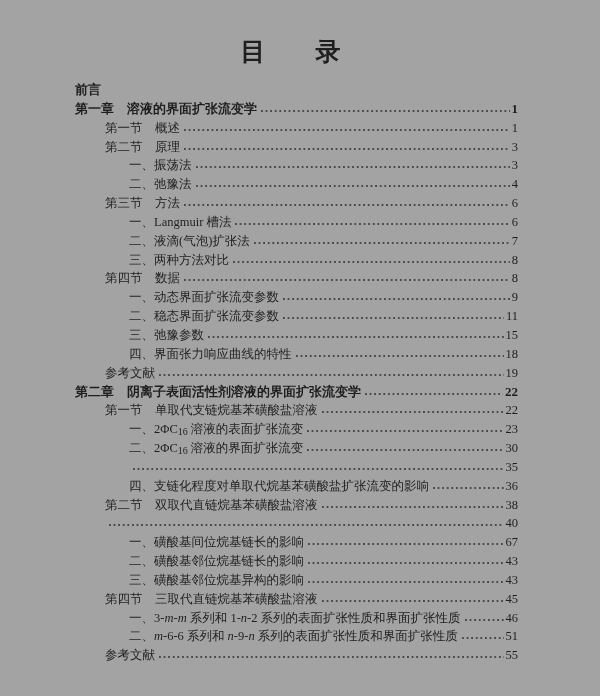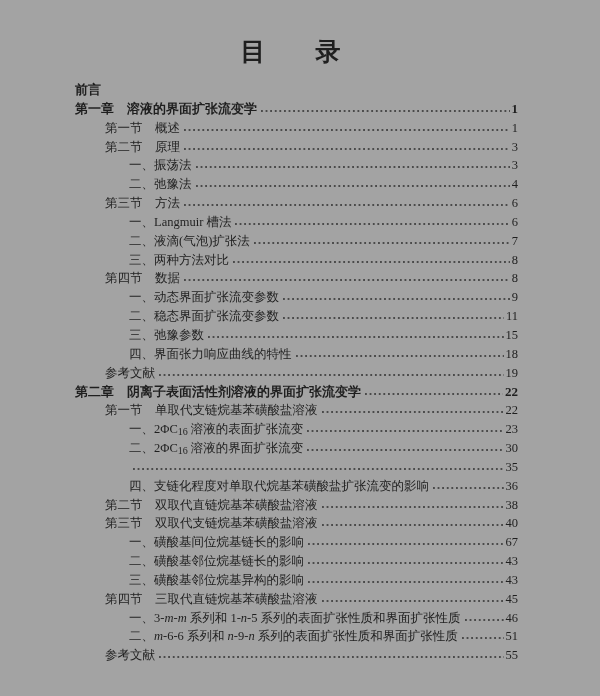--- a/index.html
+++ b/index.html
@@ -157,21 +157,20 @@
         <span class="label"><span>四、支链化程度对单取代烷基苯磺酸盐扩张流变的影响</span></span>
         <span class="dots"></span>
         <span class="pg">36</span>
       </div>
       <div class="row lvl-section">
         <span class="label"><span>第二节　双取代直链烷基苯磺酸盐溶液</span></span>
         <span class="dots"></span>
         <span class="pg">38</span>
       </div>
       <div class="row lvl-section">
-        <span class="label"><span>第三节　双取代支链烷基苯磺酸盐溶液</span></span>
         <span class="dots"></span>
         <span class="pg">40</span>
       </div>
       <div class="row lvl-item">
         <span class="label"><span>一、磺酸基间位烷基链长的影响</span></span>
         <span class="dots"></span>
         <span class="pg">67</span>
       </div>
       <div class="row lvl-item">
         <span class="label"><span>二、磺酸基邻位烷基链长的影响</span></span>
@@ -182,21 +181,21 @@
         <span class="label"><span>三、磺酸基邻位烷基异构的影响</span></span>
         <span class="dots"></span>
         <span class="pg">43</span>
       </div>
       <div class="row lvl-section">
         <span class="label"><span>第四节　三取代直链烷基苯磺酸盐溶液</span></span>
         <span class="dots"></span>
         <span class="pg">45</span>
       </div>
       <div class="row lvl-item">
-        <span class="label"><span>一、3-</span><span class="it">m</span><span>-</span><span class="it">m</span><span> 系列和 1-</span><span class="it">n</span><span>-5 系列的表面扩张性质和界面扩张性质</span></span>
+        <span class="label"><span>一、3-</span><span class="it">m</span><span>-</span><span class="it">m</span><span> 系列和 1-</span><span class="it">n</span><span>-2 系列的表面扩张性质和界面扩张性质</span></span>
         <span class="dots"></span>
         <span class="pg">46</span>
       </div>
       <div class="row lvl-item">
         <span class="label"><span>二、</span><span class="it">m</span><span>-6-6 系列和 </span><span class="it">n</span><span>-9-</span><span class="it">n</span><span> 系列的表面扩张性质和界面扩张性质</span></span>
         <span class="dots"></span>
         <span class="pg">51</span>
       </div>
       <div class="row lvl-section">
         <span class="label"><span>参考文献</span></span>

